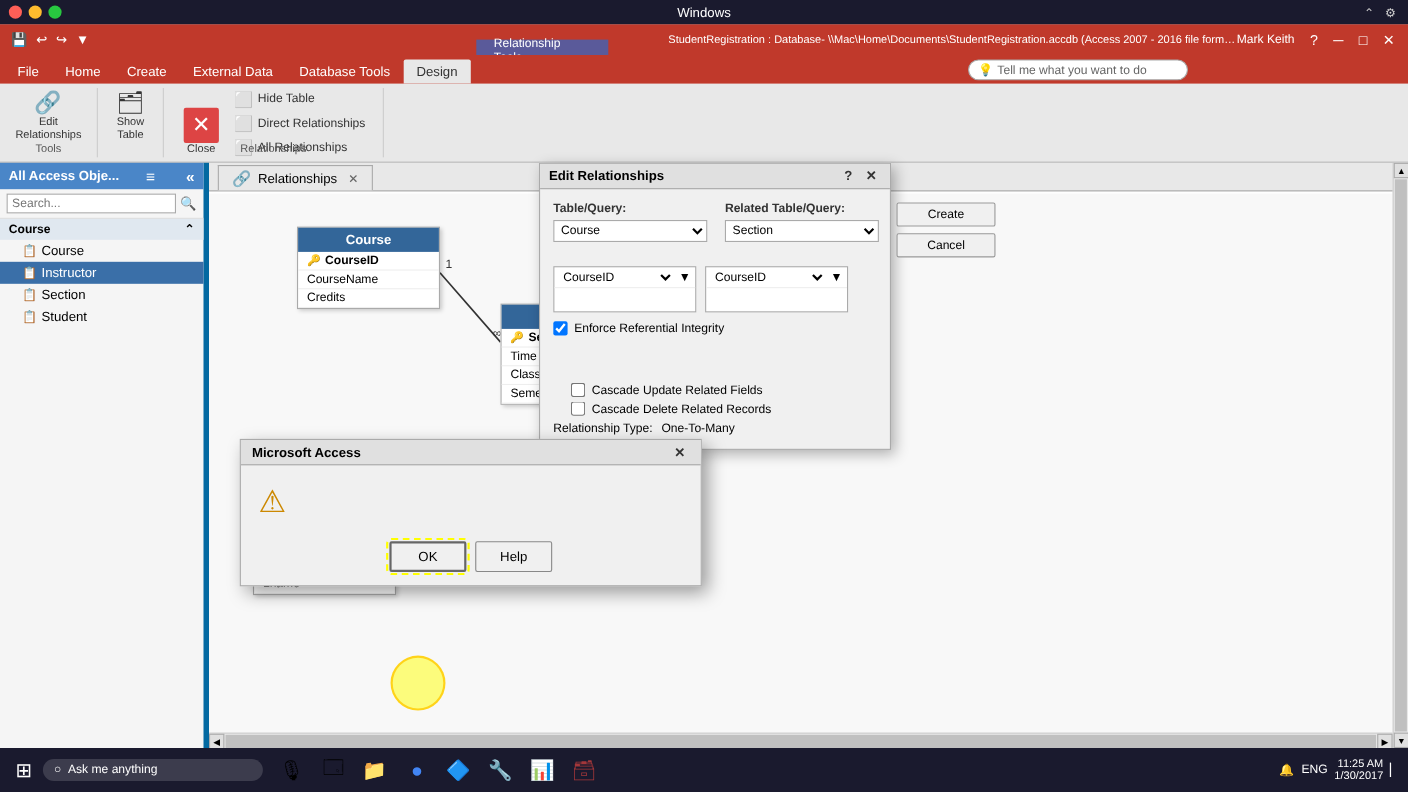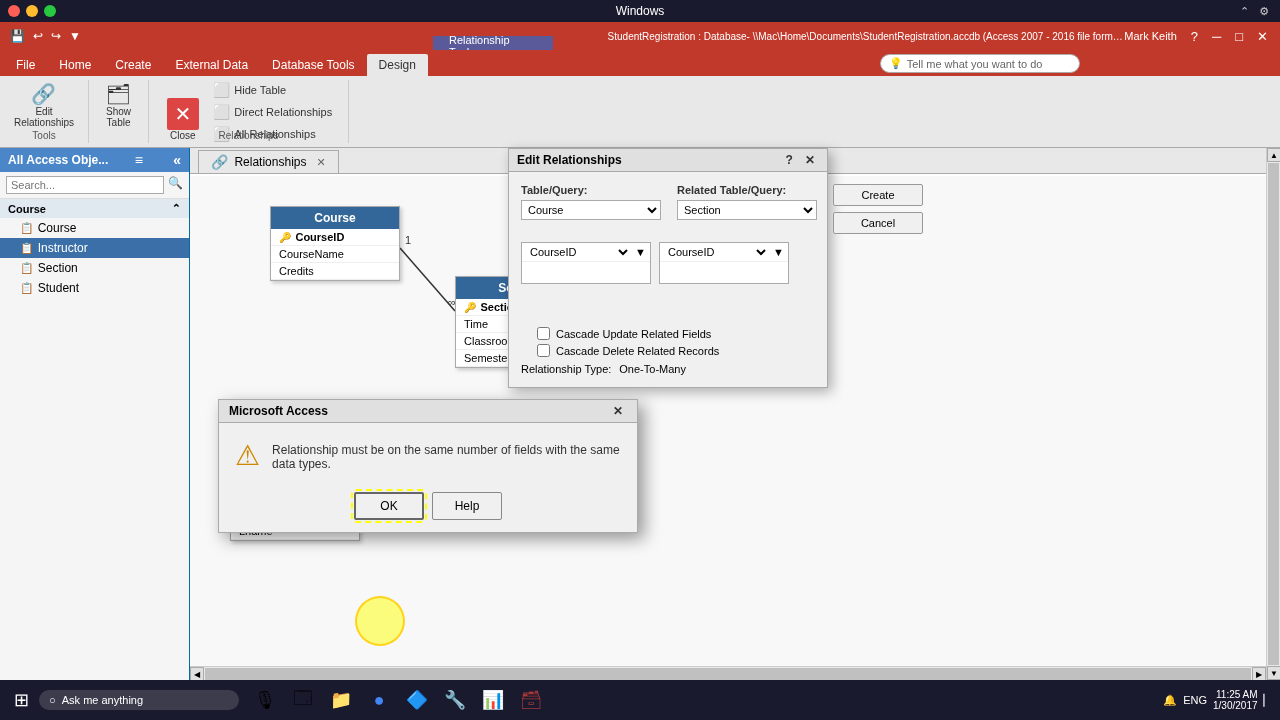--- a/index.html
+++ b/index.html
@@ -158,37 +158,38 @@
     .main-area {
       display: flex;
       height: calc(720px - 22px - 28px - 26px - 72px - 24px);
       position: relative;
     }
 
     
     .sidebar {
       width: 190px;
       background: #f5f5f5;
-      border-right: 1px solid #0369a1;
+      border-right: 5px solid #0369a1;
       display: flex;
       flex-direction: column;
       height: 100%;
     }
     .sidebar-header {
       background: #4a86c8;
       color: white;
       padding: 4px 8px;
       font-size: 12px;
       font-weight: bold;
       display: flex;
       align-items: center;
       justify-content: space-between;
     }
     .sidebar-search {
       display: flex;
+      align-items: center;
       padding: 4px 6px;
       border-bottom: 1px solid #ddd;
     }
     .sidebar-search input {
       flex: 1;
       border: 1px solid #aaa;
       padding: 2px 4px;
       font-size: 11px;
     }
     .sidebar-section {
@@ -809,21 +810,21 @@
 
     <div class="scroll-h">
       <div class="scroll-arrow">◀</div>
       <div class="scroll-thumb" style="width:80px;height:12px;"></div>
       <div class="scroll-arrow">▶</div>
     </div>
   </div>
 
   <div class="dialog-overlay">
 
-    <div class="dialog" style="left:508px;top:0px;width:320px;">
+    <div class="dialog" style="left:490px;top:0px;width:320px;">
       <div class="dialog-title-bar">
         <span>Edit Relationships</span>
         <div style="display:flex;gap:4px;">
           <span class="dialog-close-btn">?</span>
           <span class="dialog-close-btn">✕</span>
         </div>
       </div>
       <div class="dialog-body">
         <div class="dialog-row">
           <div class="dialog-col">
@@ -863,20 +864,24 @@
                 <select style="font-size:11px;border:none;background:transparent;width:100%;outline:none;">
                   <option>CourseID</option>
                 </select>
                 <span style="font-size:11px;cursor:pointer;">▼</span>
               </div>
               <div style="height:22px;border-top:1px solid #eee;"></div>
             </div>
           </div>
         </div>
 
+        <div class="checkbox-row">
+          <input type="checkbox" checked="" style="">
+          <span>Enforce Referential Integrity</span>
+        </div>
         <div class="checkbox-row" style="margin-left:16px;margin-top:43px;">
           <input type="checkbox" style="">
           <span>Cascade Update Related Fields</span>
         </div>
         <div class="checkbox-row" style="margin-left:16px;">
           <input type="checkbox" style="">
           <span>Cascade Delete Related Records</span>
         </div>
 
         <div class="rel-type-row">
@@ -886,21 +891,20 @@
       </div>
     </div>
 
     <div class="alert-dialog" style="left:218px;top:251px;">
       <div class="alert-title-bar">
         <span>Microsoft Access</span>
         <span class="dialog-close-btn">✕</span>
       </div>
       <div class="alert-body">
         <span class="alert-icon">⚠</span>
-        <span class="alert-message">Relationship must be on the same number of fields with the same data types.</span>
       </div>
       <div class="alert-buttons">
         <button class="alert-btn focused">OK</button>
         <button class="alert-btn">Help</button>
       </div>
     </div>
 
     <div class="highlight-circle" style="left:355px;top:448px;"></div>
 
   </div>

